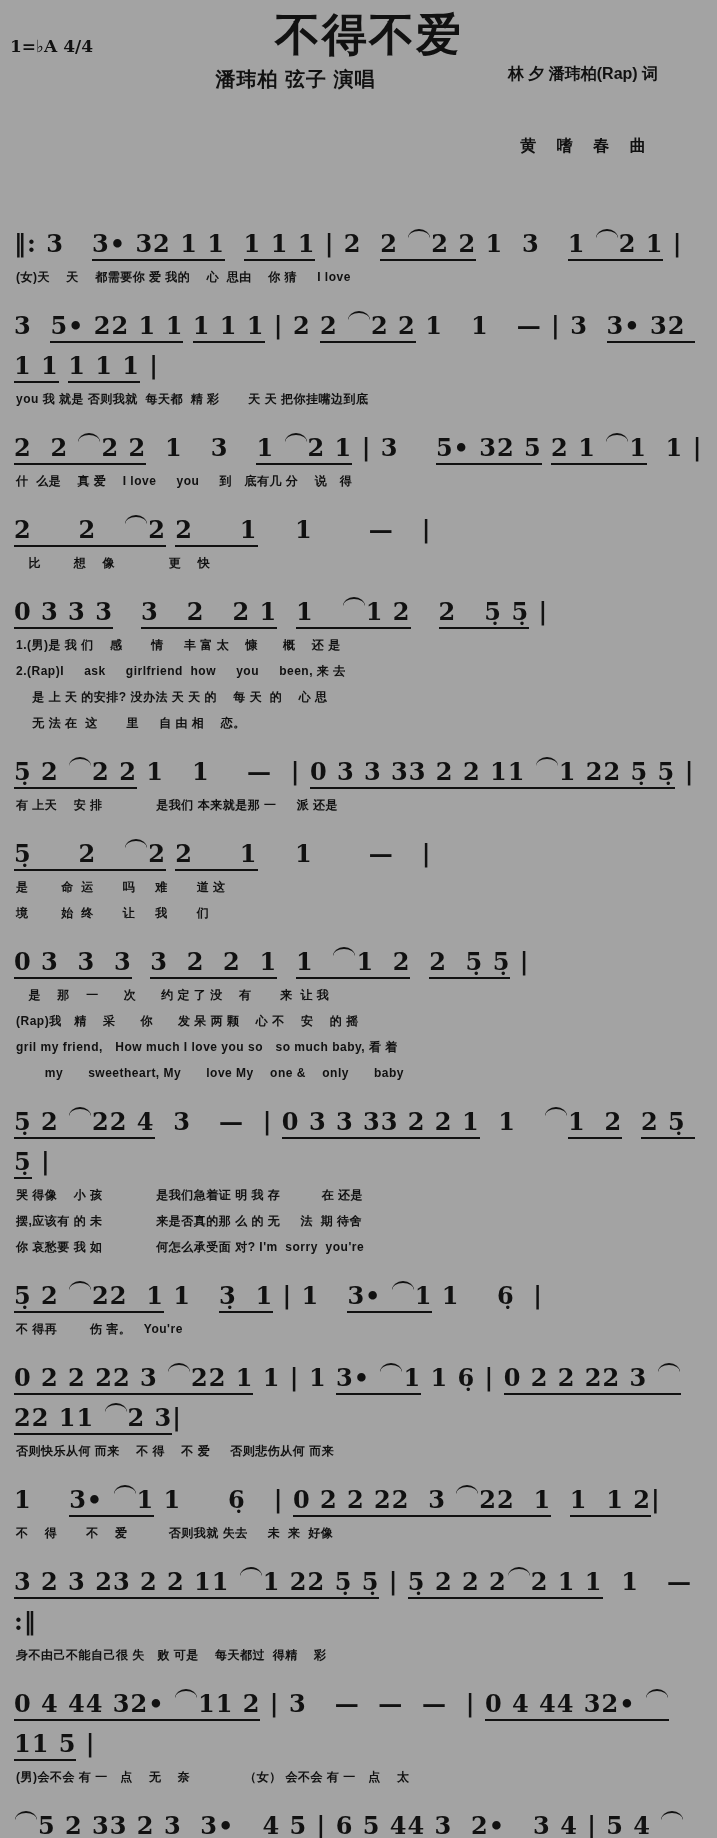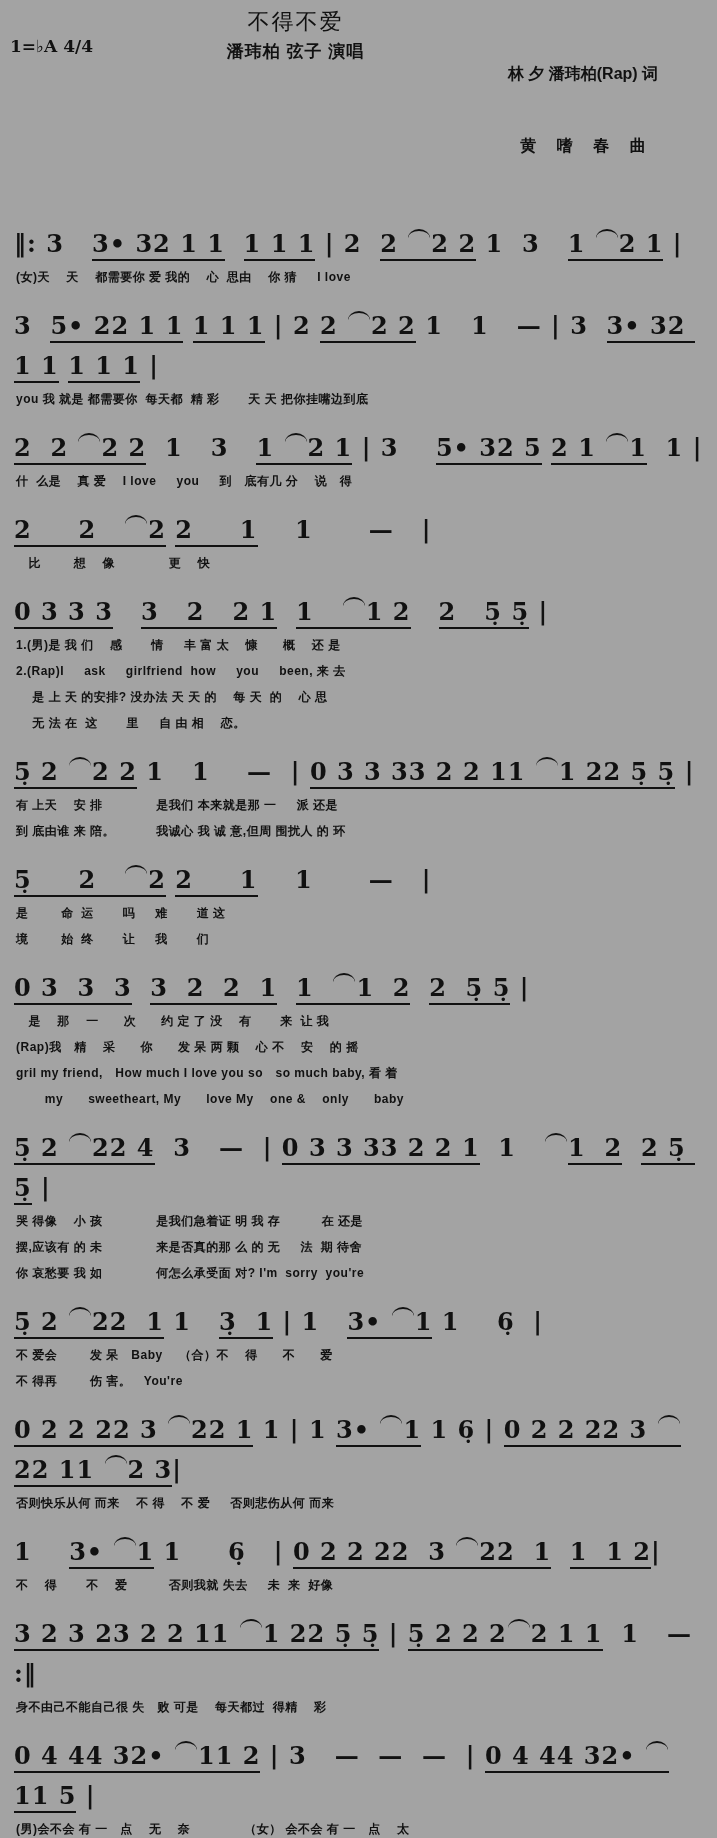--- a/index.html
+++ b/index.html
@@ -5,22 +5,22 @@
   html,body{margin:0;padding:0;background:#f6f6f4;}
   #page{
     width:717px;height:1838px;background:#a3a3a3;color:#111;
     font-family:"Liberation Sans",sans-serif;overflow:hidden;box-sizing:border-box;
     padding:10px 14px 0 10px;
   }
   
   .header{display:grid;grid-template-columns:118px 1fr 240px;align-items:start;margin-bottom:18px;}
   .keysig{font-family:"DejaVu Serif",serif;font-weight:bold;font-size:17px;margin-top:26px;white-space:nowrap;}
   .title-block{text-align:center;}
-  .song-title{font-size:22px;font-weight:normal;letter-spacing:2px;line-height:1.1;}
-  .performers{font-size:17px;font-weight:bold;margin-top:6px;letter-spacing:1px;}
+  .song-title{font-size:45px;font-weight:bold;letter-spacing:2px;line-height:1.1;text-align:right;}
+  .performers{font-size:20px;font-weight:bold;margin-top:6px;letter-spacing:1px;}
   .credits{font-size:16px;font-weight:bold;text-align:center;line-height:1.5;margin-top:4px;white-space:pre;}
   
   .system{margin-bottom:16px;}
   .notation{
     font-family:"DejaVu Serif",serif;font-weight:bold;font-size:24px;
     letter-spacing:1px;white-space:pre-wrap;line-height:40px;padding-left:4px;
   }
   .grp{border-bottom:2px solid #111;padding-bottom:1px;}
   .slur{
     display:inline-block;width:22px;height:7px;border-top:2px solid #111;
@@ -48,41 +48,40 @@
     </div>
   </div>
 
   <div id="score">
       <div class="system">
         <div class="notation">‖: 3   <span class="grp">3• 3</span><span class="grp">2 1 1</span>  <span class="grp">1 1 1</span> | 2  <span class="grp">2 <span class="slur"></span>2 2</span> 1  3   <span class="grp">1 <span class="slur"></span>2 1</span> |</div>
         <div class="lyric">(女)天　 天　 都需要你 爱 我的　 心  思由　 你 猜　  I love</div>
       </div>
       <div class="system">
         <div class="notation">3  <span class="grp">5• 2</span><span class="grp">2 1 1</span> <span class="grp">1 1 1</span> | 2 <span class="grp">2 <span class="slur"></span>2 2</span> 1   1   — | 3  <span class="grp">3• 3</span><span class="grp">2 1 1</span> <span class="grp">1 1 1</span> |</div>
-        <div class="lyric">you 我 就是 都需要你  每天都  精 彩　　 天 天 把你挂嘴边到底</div>
+        <div class="lyric">you 我 就是 否则我就  每天都  精 彩　　 天 天 把你挂嘴边到底</div>
       </div>
       <div class="system">
         <div class="notation"><span class="grp">2  2 <span class="slur"></span>2 2</span>  1   3   <span class="grp">1 <span class="slur"></span>2 1</span> | 3    <span class="grp">5• 3</span><span class="grp">2 5</span> <span class="grp">2 1 <span class="slur"></span>1</span>  1 |</div>
         <div class="lyric">什  么是　 真 爱　 I love　  you　  到　底有几 分　 说　得</div>
       </div>
       <div class="system">
         <div class="notation"><span class="grp">2     2   <span class="slur"></span>2</span> <span class="grp">2     1</span>    1      —   |</div>
         <div class="lyric">　比　　  想　 像　　　　 更　 快</div>
       </div>
       <div class="system">
         <div class="notation"><span class="grp">0 3 3 3</span>   <span class="grp">3   2   2 1</span>  <span class="grp">1   <span class="slur"></span>1 2</span>   <span class="grp">2   5̣ 5̣</span> |</div>
         <div class="lyric">1.(男)是 我 们　 感　　 情　  丰 富 太　 慷　　概　 还 是</div>
         <div class="lyric">2.(Rap)I　  ask　  girlfriend  how　  you　  been, 来 去</div>
         <div class="lyric">　 是 上 天 的安排? 没办法 天 天 的　 每 天  的　 心 思</div>
         <div class="lyric">　 无 法 在  这　　 里　  自 由 相　 恋。</div>
       </div>
       <div class="system">
         <div class="notation"><span class="grp">5̣ 2 <span class="slur"></span>2 2</span> 1   1    —  | <span class="grp">0 3 3 3</span><span class="grp">3 2 2 1</span><span class="grp">1 <span class="slur"></span>1 2</span><span class="grp">2 5̣ 5̣</span> |</div>
         <div class="lyric">有 上天　 安 排　　　　 是我们 本来就是那 一　  派 还是</div>
-        <div class="lyric">到 底由谁 来 陪。　　　 我诚心 我 诚 意,但周 围扰人 的 环</div>
       </div>
       <div class="system">
         <div class="notation"><span class="grp">5̣     2   <span class="slur"></span>2</span> <span class="grp">2     1</span>    1      —   |</div>
         <div class="lyric">是　　  命  运　　 吗　  难　　 道 这</div>
         <div class="lyric">境　　  始  终　　 让　  我　　 们</div>
       </div>
       <div class="system">
         <div class="notation"><span class="grp">0 3  3  3</span>  <span class="grp">3  2  2  1</span>  <span class="grp">1  <span class="slur"></span>1  2</span>  <span class="grp">2  5̣ 5̣</span> |</div>
         <div class="lyric">　是　 那　 一　　次　　约 定 了 没　 有　　 来  让 我</div>
         <div class="lyric">(Rap)我　精　 采　　你　　发 呆 两 颗　 心 不　 安　 的 摇</div>
@@ -90,21 +89,20 @@
         <div class="lyric">　　 my　　sweetheart, My　　love My　 one &amp;　 only　　baby</div>
       </div>
       <div class="system">
         <div class="notation"><span class="grp">5̣ 2 <span class="slur"></span>2</span><span class="grp">2 4</span>  3   —  | <span class="grp">0 3 3 3</span><span class="grp">3 2 2 1</span>  1   <span class="slur"></span><span class="grp">1  2</span>  <span class="grp">2 5̣ 5̣</span> |</div>
         <div class="lyric">哭 得像　 小 孩　　　　 是我们急着证 明 我 存　　　 在 还是</div>
         <div class="lyric">摆,应该有 的 未　　　　 来是否真的那 么 的 无　  法  期 待舍</div>
         <div class="lyric">你 哀愁要 我 如　　　　 何怎么承受面 对? I'm  sorry  you're</div>
       </div>
       <div class="system">
         <div class="notation"><span class="grp">5̣ 2 <span class="slur"></span>2</span><span class="grp">2  1</span> 1   <span class="grp">3̣  1</span> | 1   <span class="grp">3• <span class="slur"></span>1</span> 1    6̣  |</div>
-        <div class="lyric">不 爱会　　  发 呆　Baby　 （合）不　 得　　不　　爱</div>
         <div class="lyric">不 得再　　  伤 害。　You're</div>
       </div>
       <div class="system">
         <div class="notation"><span class="grp">0 2 2 2</span><span class="grp">2 3 <span class="slur"></span>2</span><span class="grp">2 1</span> 1 | 1 <span class="grp">3• <span class="slur"></span>1</span> 1 6̣ | <span class="grp">0 2 2 2</span><span class="grp">2 3 <span class="slur"></span>2</span><span class="grp">2 1</span><span class="grp">1 <span class="slur"></span>2 3</span>|</div>
         <div class="lyric">否则快乐从何 而来　 不 得　 不 爱　  否则悲伤从何 而来</div>
       </div>
       <div class="system">
         <div class="notation">1    <span class="grp">3• <span class="slur"></span>1</span> 1     6̣   | <span class="grp">0 2 2 2</span><span class="grp">2  3 <span class="slur"></span>2</span><span class="grp">2  1</span>  <span class="grp">1  1 2</span>|</div>
         <div class="lyric">不　 得　　 不　 爱　　　 否则我就 失去　  未  来  好像</div>
       </div>

